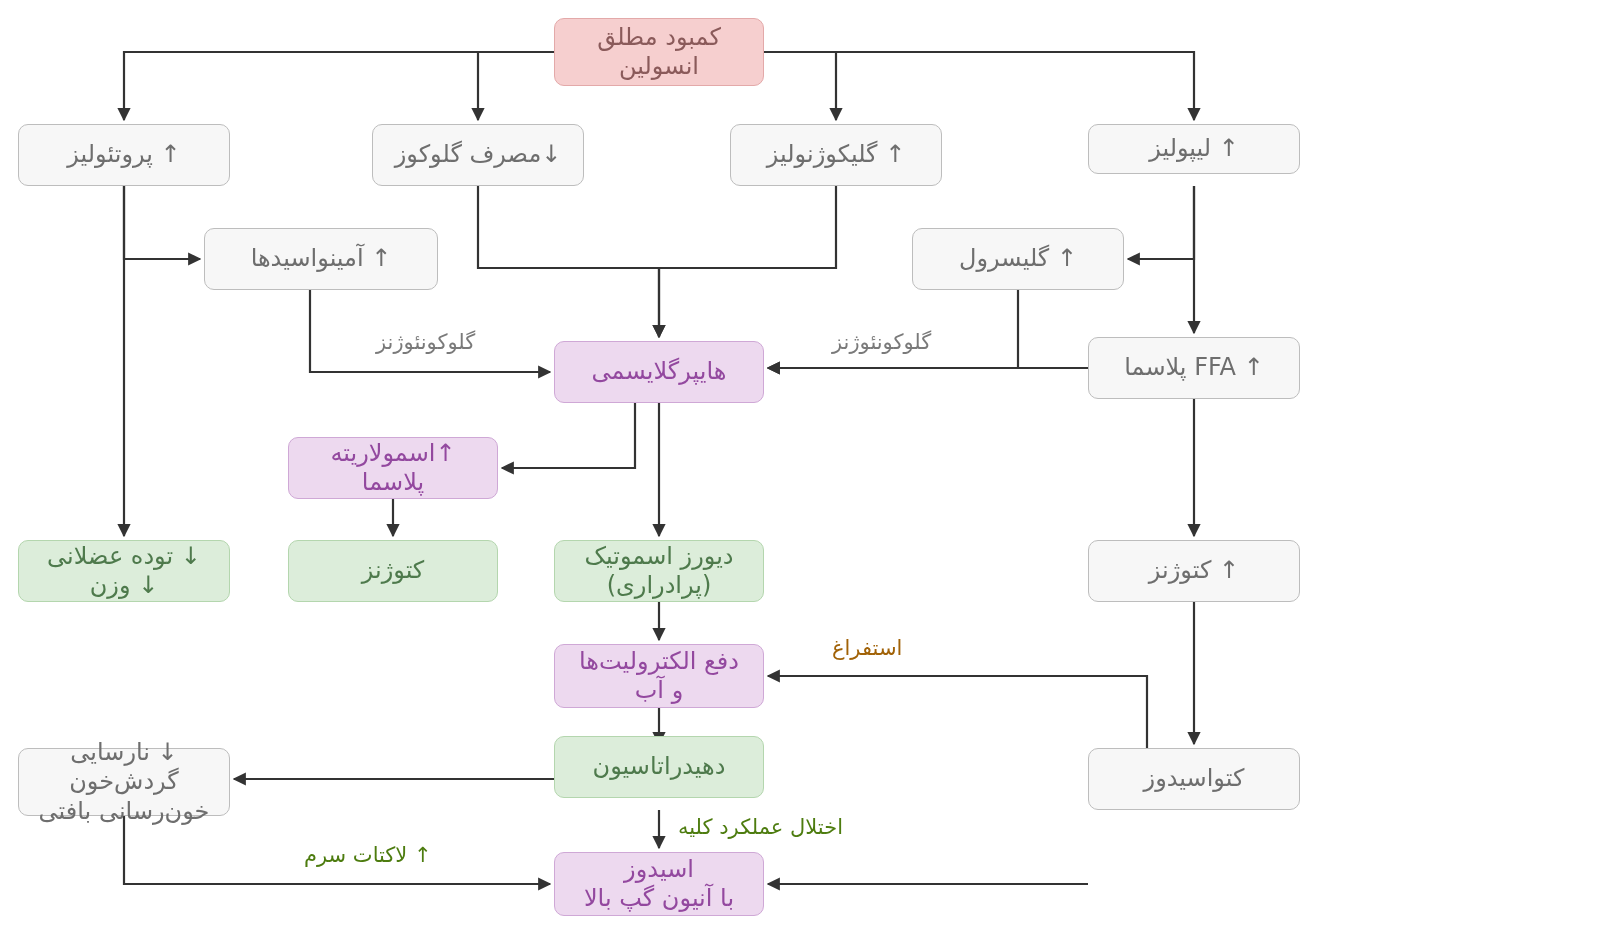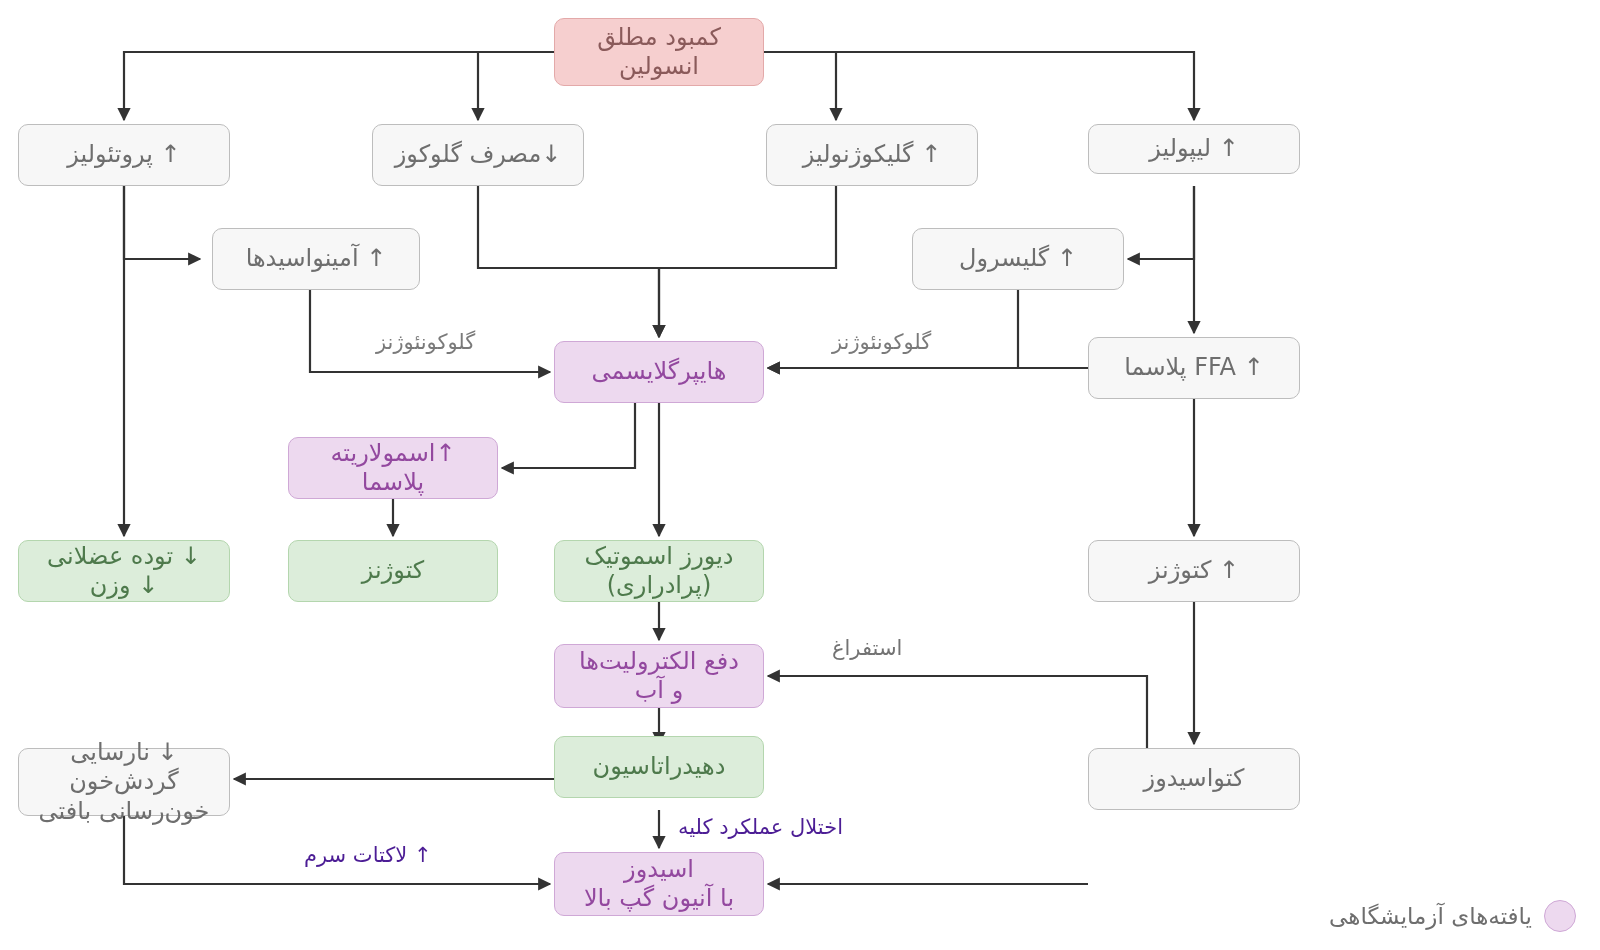--- a/index.html
+++ b/index.html
@@ -66,22 +66,22 @@
   .edge-label {
     position: absolute;
     font-size: 21px;
     color: #6e6e6e;
     direction: rtl;
     white-space: nowrap;
     background: #ffffff;
     padding: 0 4px;
     line-height: 1;
   }
-  .edge-label.purple { color: #4c1d95; }
-  .edge-label.green { color: #737373; }
+  .edge-label.purple { color: #4d7c0f; }
+  .edge-label.green { color: #a16207; }
   .edge-label.grey { color: #7a7a7a; }
 
   #legend {
     position: absolute;
     right: 24px;
     bottom: 18px;
     display: flex;
     flex-direction: column;
     gap: 14px;
     direction: rtl;
@@ -159,23 +159,23 @@
       <path d="M 1194 602 L 1194 744"></path>
       <path d="M 1088 884 L 768 884"></path>
     </g>
   </svg>
 
   <div id="nodes">
       <div class="node pink" style="left: 554px; top: 18px; width: 210px; height: 68px;">کمبود مطلق
 انسولین</div>
       <div class="node grey" style="left: 18px; top: 124px; width: 212px; height: 62px; text-align: right;">↑ پروتئولیز</div>
       <div class="node grey" style="left: 372px; top: 124px; width: 212px; height: 62px;">↓مصرف گلوکوز</div>
-      <div class="node grey" style="left: 730px; top: 124px; width: 212px; height: 62px; margin-left: 36px;">↑ گلیکوژنولیز</div>
+      <div class="node grey" style="left: 730px; top: 124px; width: 212px; height: 62px;">↑ گلیکوژنولیز</div>
       <div class="node grey" style="left: 1088px; top: 124px; width: 212px; height: 50px;">↑ لیپولیز</div>
-      <div class="node grey" style="left: 212px; top: 228px; width: 208px; height: 62px;">↑ آمینواسیدها</div>
+      <div class="node grey" style="left: 204px; top: 228px; width: 234px; height: 62px;">↑ آمینواسیدها</div>
       <div class="node grey" style="left: 912px; top: 228px; width: 212px; height: 62px;">↑ گلیسرول</div>
       <div class="node purple" style="left: 554px; top: 341px; width: 210px; height: 62px;">هایپرگلایسمی</div>
       <div class="node grey" style="left: 1088px; top: 337px; width: 212px; height: 62px;">↑  FFA پلاسما</div>
       <div class="node purple" style="left: 288px; top: 437px; width: 210px; height: 62px;">↑اسمولاریته پلاسما</div>
       <div class="node green" style="left: 18px; top: 540px; width: 212px; height: 62px;">↓ توده عضلانی
 ↓ وزن</div>
       <div class="node green" style="left: 288px; top: 540px; width: 210px; height: 62px;">کتوژنز</div>
       <div class="node green" style="left: 554px; top: 540px; width: 210px; height: 62px;">دیورز اسموتیک
 (پرادراری)</div>
       <div class="node grey" style="left: 1088px; top: 540px; width: 212px; height: 62px;">↑ کتوژنز</div>
@@ -190,19 +190,15 @@
     </div>
   <div id="edge-labels">
       <div class="edge-label grey" style="left: 372px; top: 332px;">گلوکونئوژنز</div>
       <div class="edge-label grey" style="left: 828px; top: 332px;">گلوکونئوژنز</div>
       <div class="edge-label green" style="left: 828px; top: 638px;">استفراغ</div>
       <div class="edge-label purple" style="left: 674px; top: 817px;">اختلال عملکرد کلیه</div>
       <div class="edge-label purple" style="left: 300px; top: 845px;">↑ لاکتات سرم</div>
     </div>
 
   <div id="legend">
-      <div class="legend-row">
-        <span class="legend-swatch purple"></span>
-        <span>یافته‌های آزمایشگاهی</span>
-      </div>
     </div>
 
 </div>
 
 </body></html>

